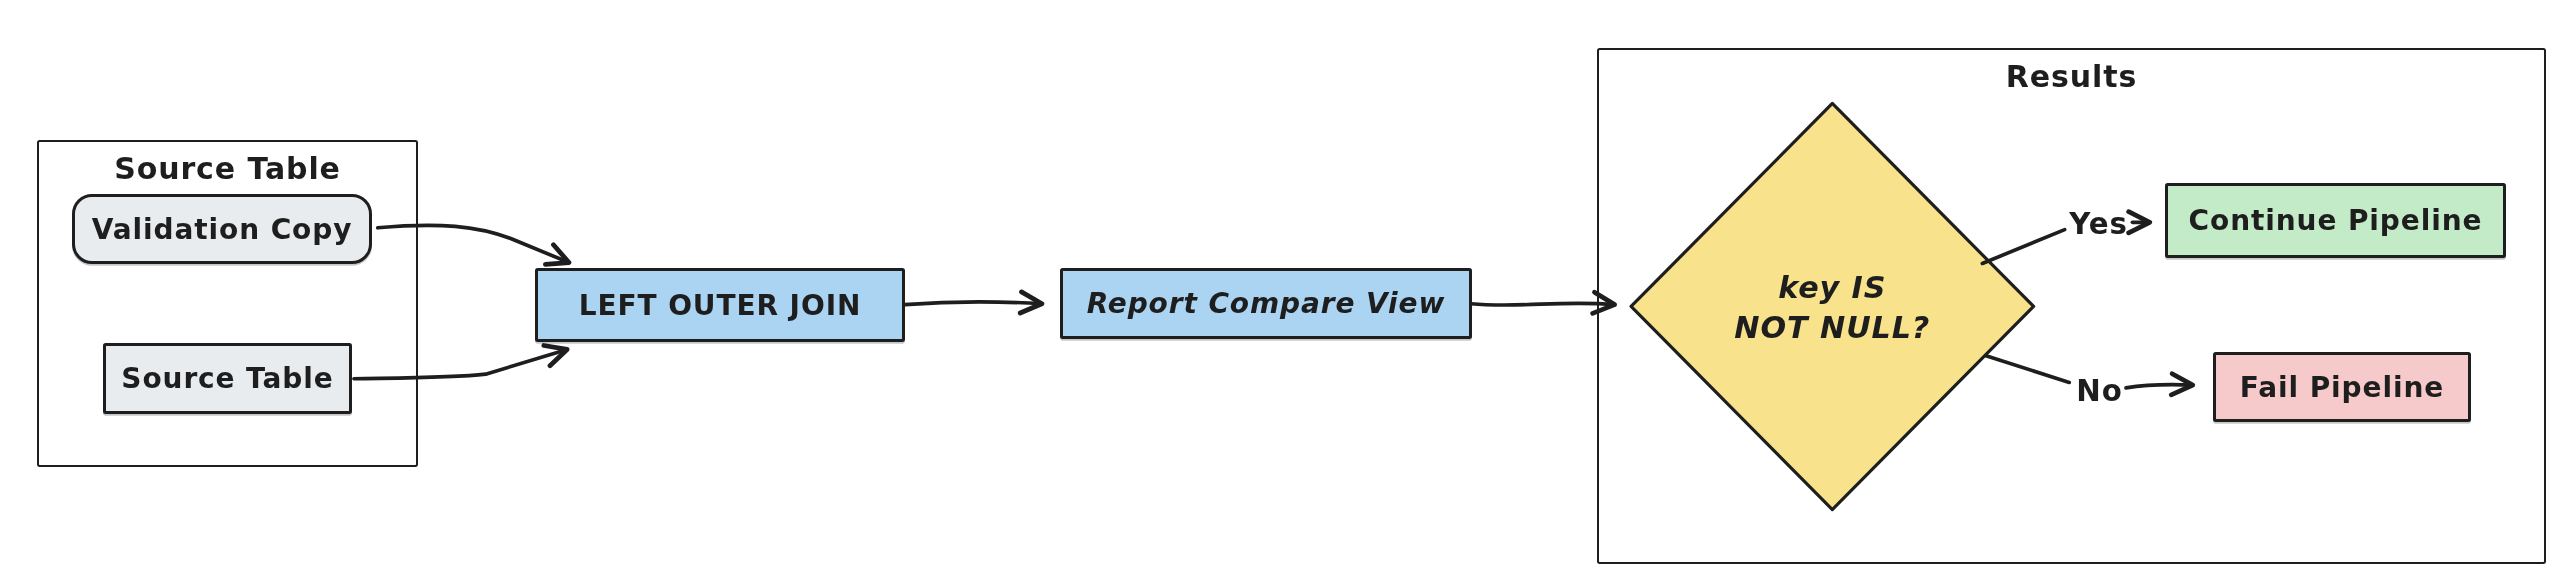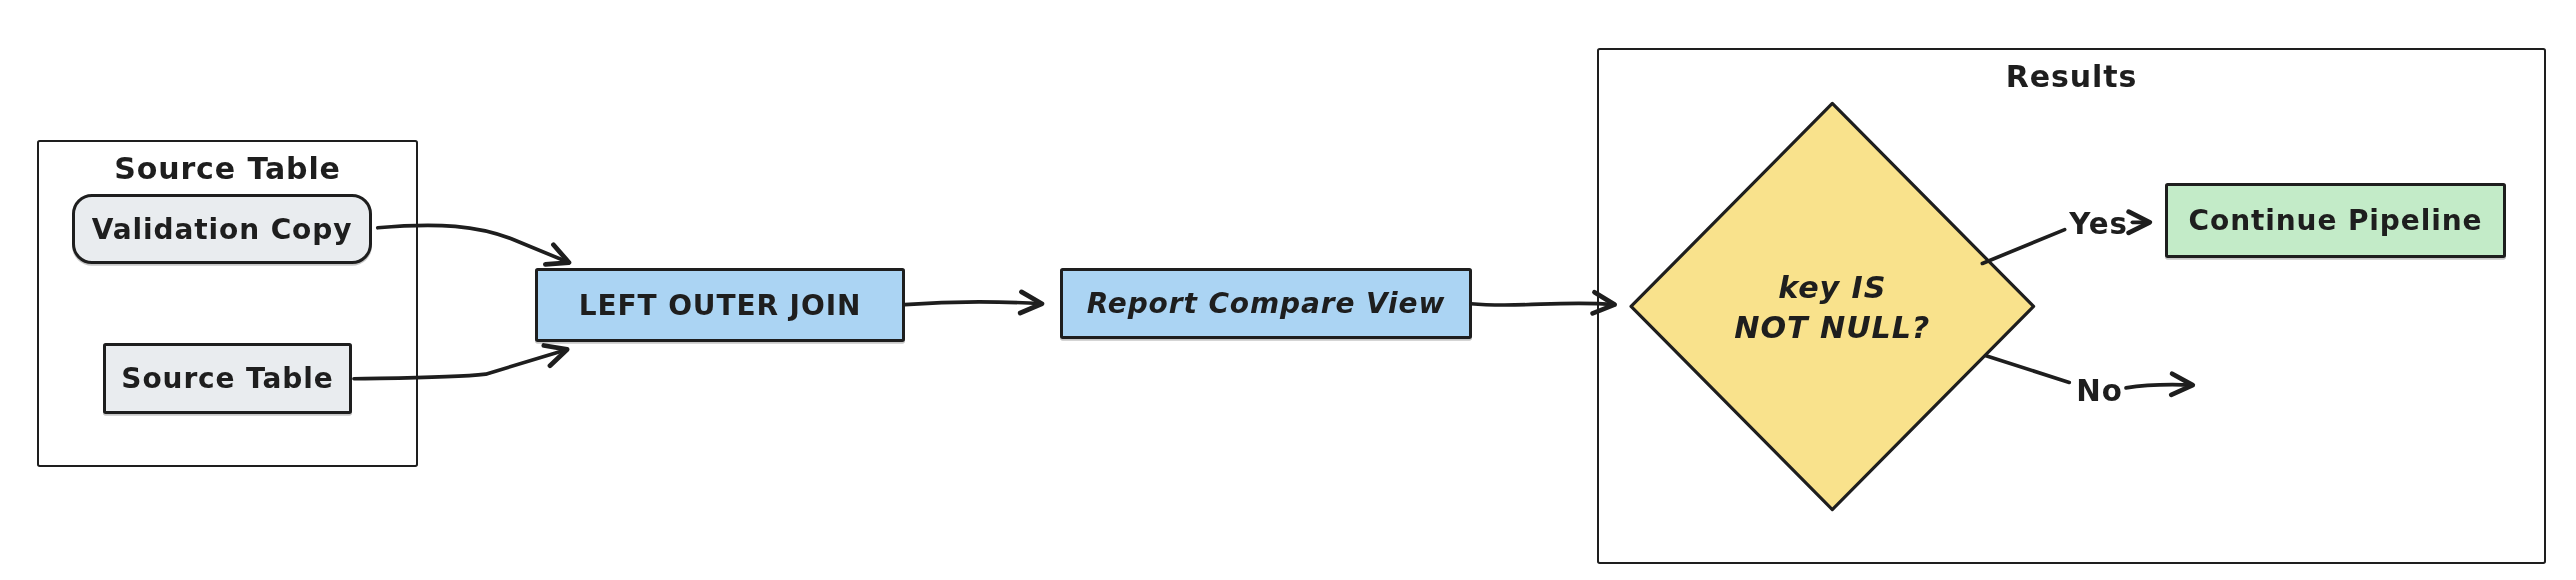--- a/index.html
+++ b/index.html
@@ -92,20 +92,23 @@
   </div>
 
   <div class="node" style="left: 1060px; top: 268px; width: 412px; height: 71px; background: rgb(171, 212, 243); border-color: rgb(30, 30, 30); font-style: italic;">
     <span>Report Compare View</span>
   </div>
 
   <div class="node" style="left: 2165px; top: 183px; width: 341px; height: 75px; background: rgb(195, 235, 200); border-color: rgb(30, 30, 30);">
     <span>Continue Pipeline</span>
   </div>
 
+  <div class="node" style="left: 2213px; top: 352px; width: 258px; height: 70px; background: rgb(246, 201, 203); border-color: rgb(30, 30, 30);">
+    <span>Fail Pipeline</span>
+  </div>
 
   <svg class="overlay" viewBox="0 0 2814 634">
     <defs>
       <marker id="arrowhead" markerUnits="userSpaceOnUse" markerWidth="30" markerHeight="30" viewBox="0 0 26 26" refX="23" refY="13" orient="auto">
         <path d="M3 3 L23 13 L3 23" fill="none" stroke-width="4.5" stroke-linecap="round" stroke-linejoin="round" stroke="#1e1e1e"></path>
       </marker>
     </defs>
 
     <g fill="none" stroke-width="4" stroke-linecap="round" stroke-linejoin="round" stroke="#1e1e1e">
 

